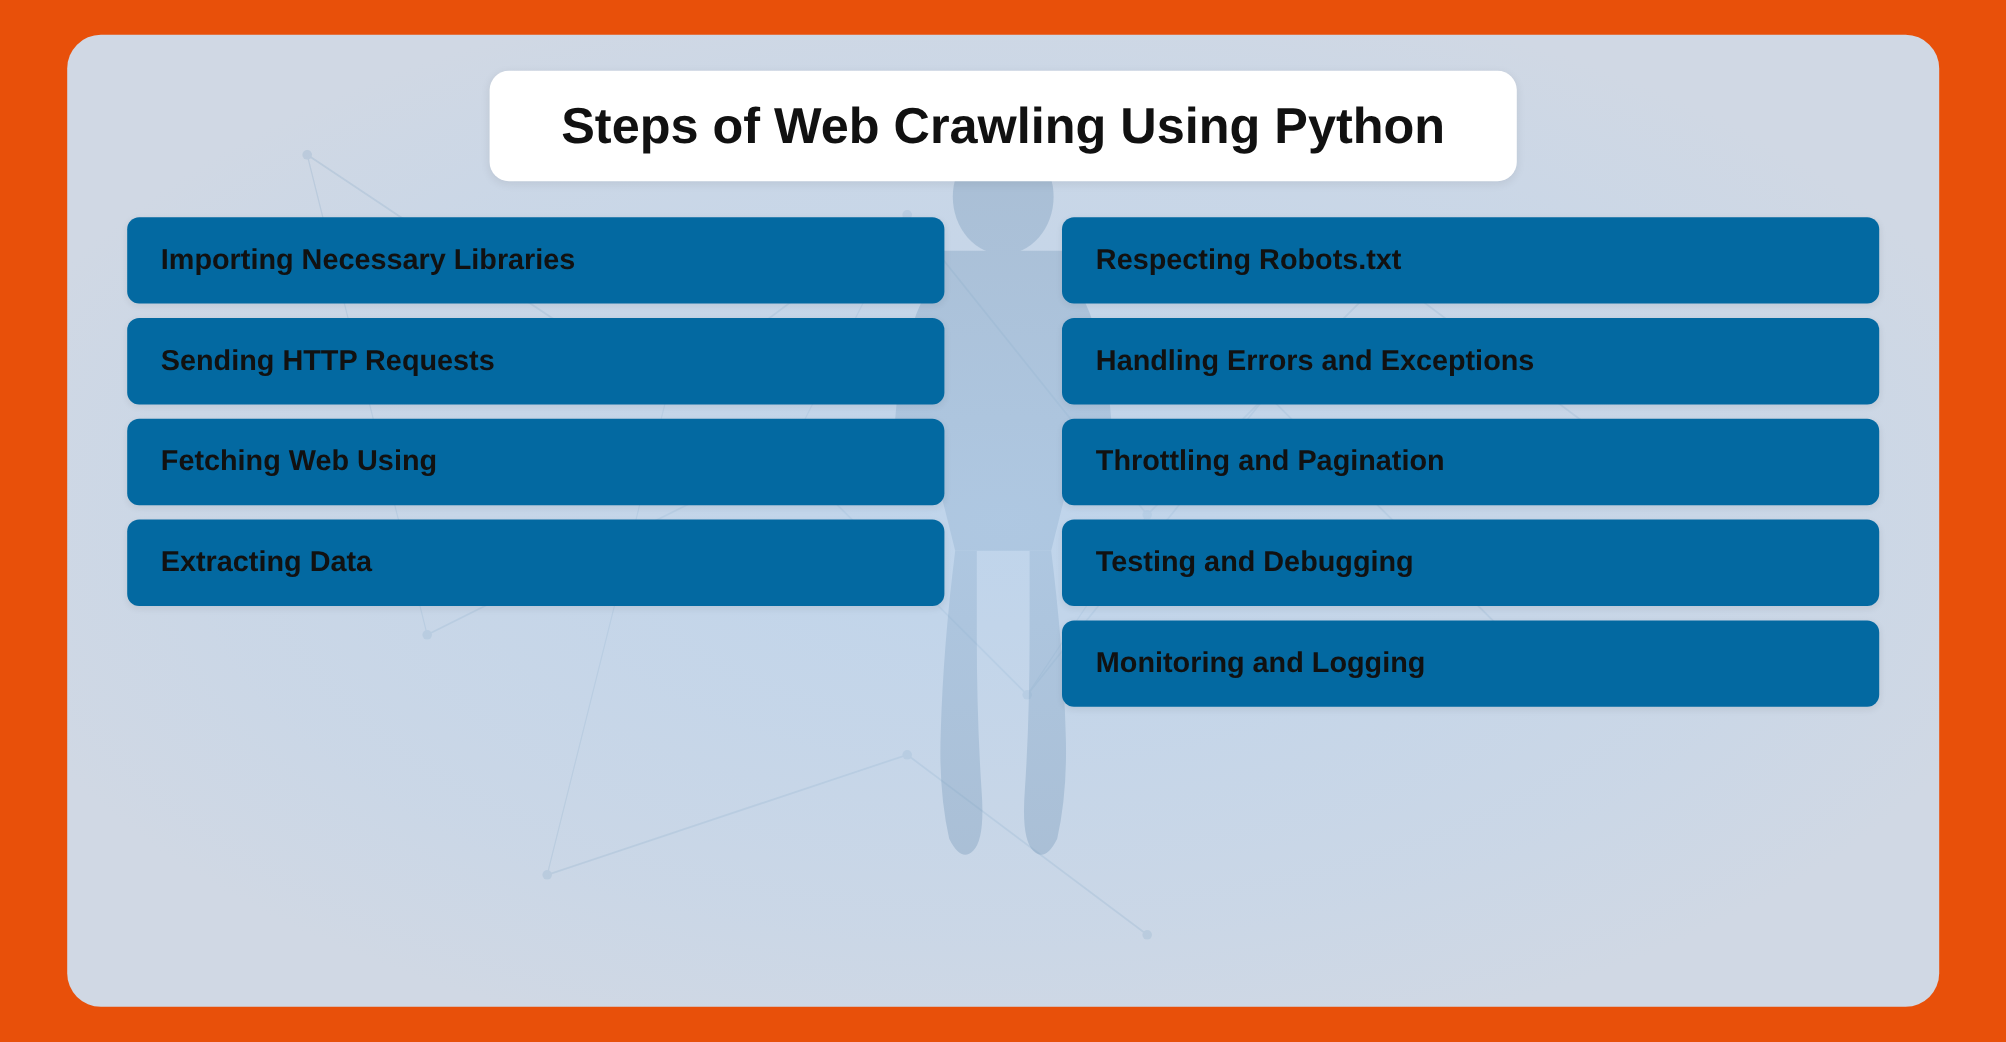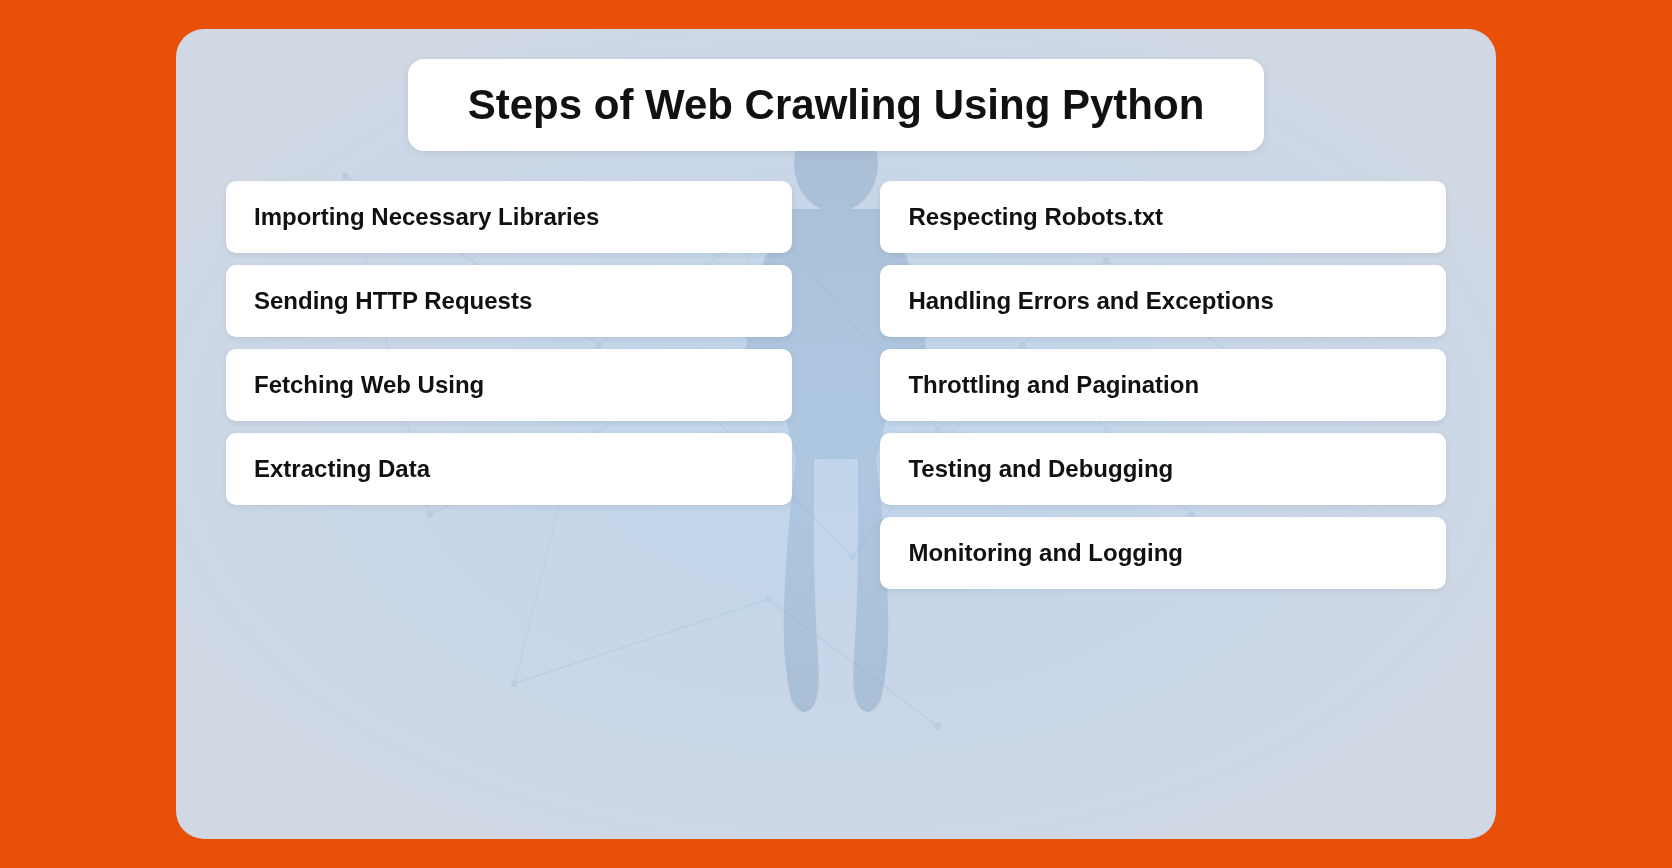--- a/index.html
+++ b/index.html
@@ -13,21 +13,21 @@
       height: 868px;
       background: #e8500a;
       display: flex;
       align-items: center;
       justify-content: center;
       font-family: 'Arial', sans-serif;
       overflow: hidden;
     }
 
     .main-card {
-      width: 1320px;
+      width: 1560px;
       height: 810px;
       background: #d0d8e4;
       border-radius: 28px;
       position: relative;
       overflow: hidden;
       display: flex;
       flex-direction: column;
       align-items: center;
       padding: 30px 50px 30px 50px;
     }
@@ -93,21 +93,21 @@
     .right-column {
       width: 48%;
       display: flex;
       flex-direction: column;
       gap: 12px;
       padding-left: 20px;
       margin-left: auto;
     }
 
     .step-card {
-      background: #ffffff;
+      background: #0369a1;
       border-radius: 10px;
       padding: 22px 28px;
       box-shadow: 0 2px 6px rgba(0,0,0,0.07);
     }
 
     .step-label {
       font-size: 24px;
       font-weight: 800;
       color: #111;
     }

